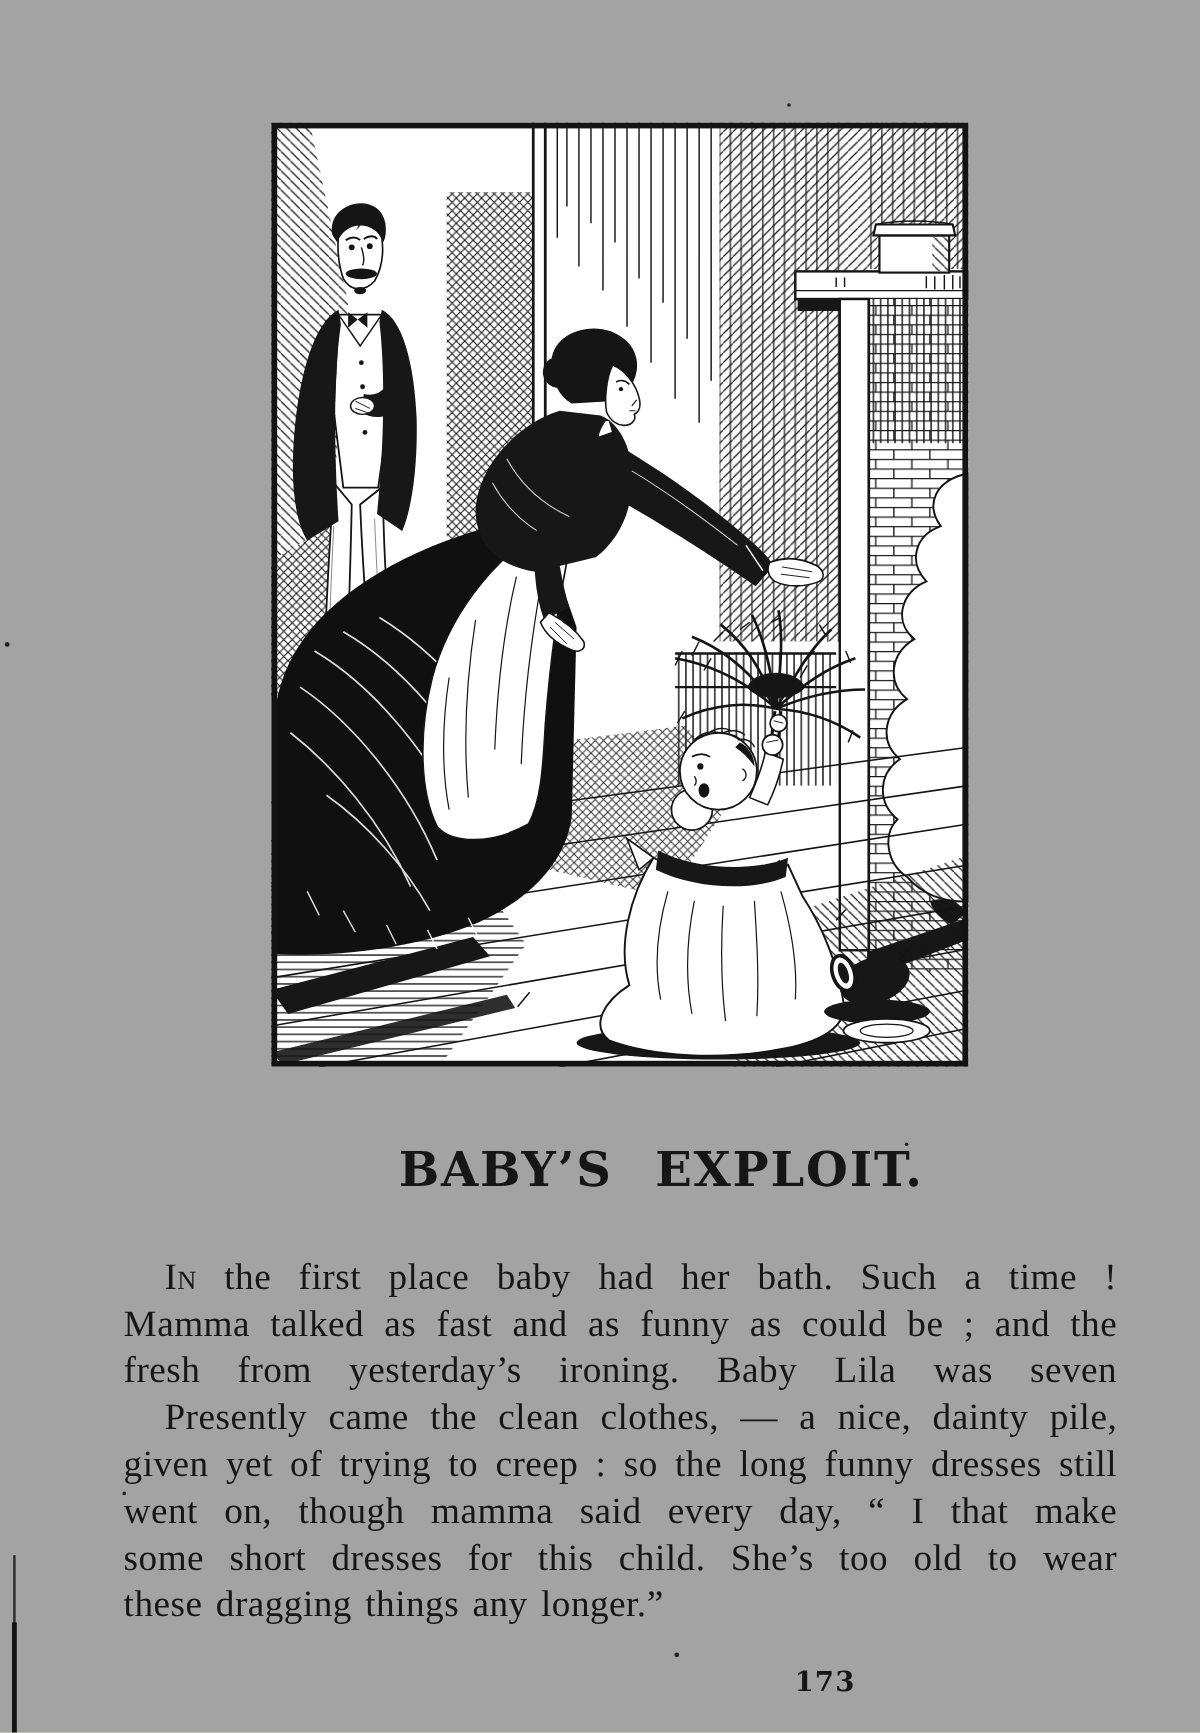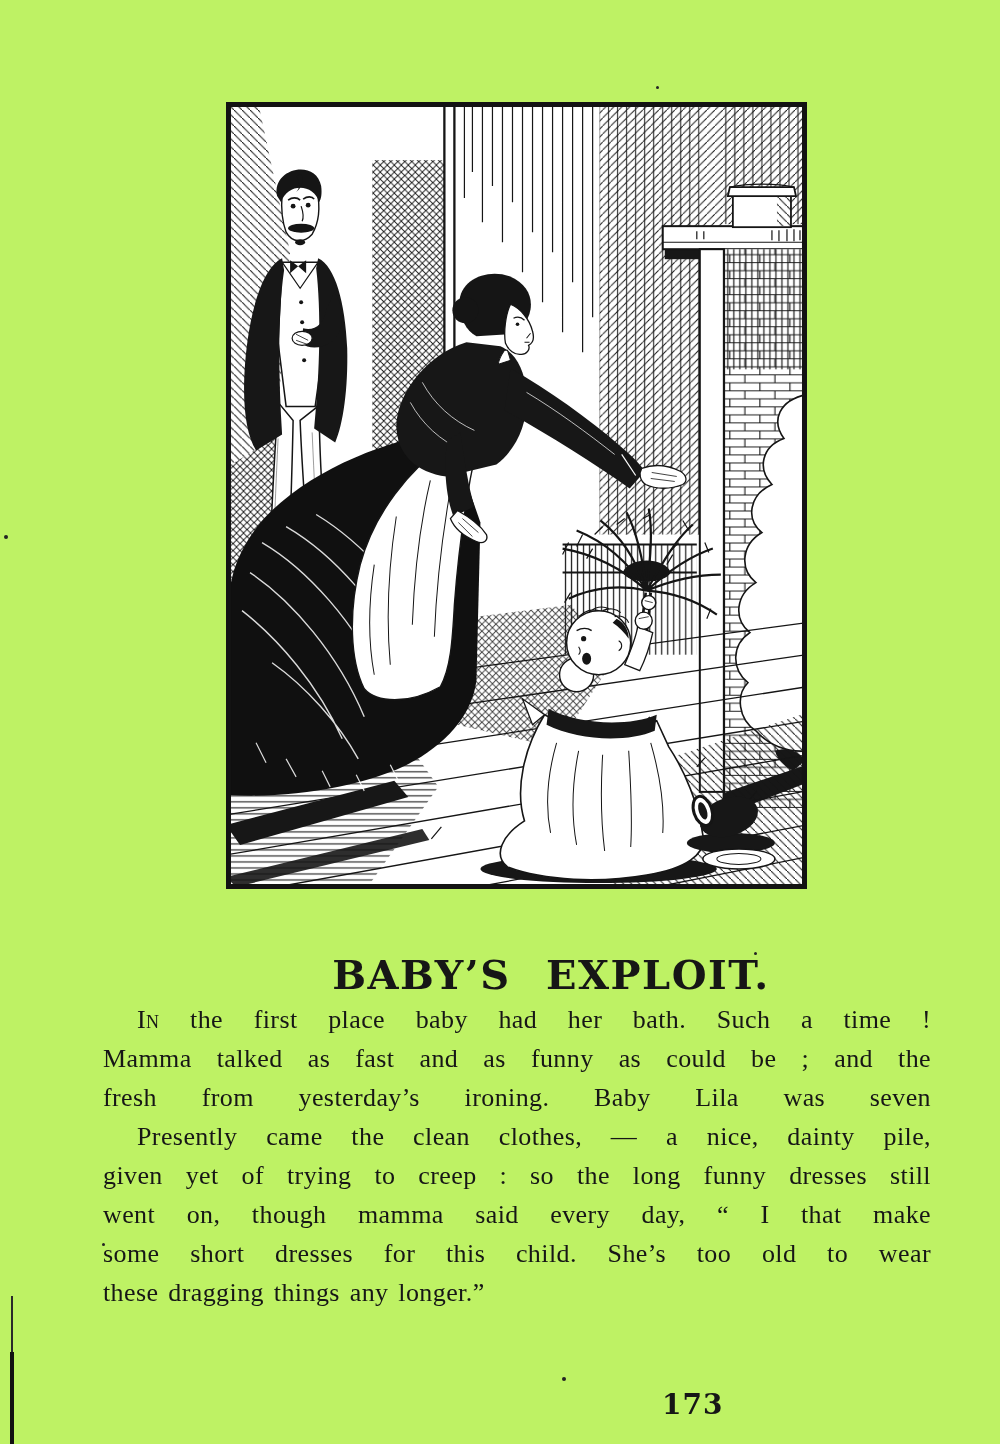--- a/index.html
+++ b/index.html
@@ -1,30 +1,30 @@
 <!DOCTYPE html>
 <html><head>
 <meta charset="utf-8">
 <style>
   html,body{margin:0;padding:0;background:#e8e8e4;}
-  .page{position:relative;width:1000px;height:1444px;margin:0 auto;background:#bef264;
+  .page{position:relative;width:1000px;height:1444px;margin:0 auto;background:#a3a3a3;
         font-family:"Liberation Serif", serif;color:#161616;overflow:hidden;}
   .figure{position:absolute;left:226px;top:102px;width:581px;height:787px;}
   .figure svg{display:block;width:100%;height:100%;}
   .title{position:absolute;left:104px;top:924px;width:828px;text-align:center;text-indent:66px;
          font-family:"DejaVu Serif", serif;font-weight:bold;font-size:40px;line-height:48px;
          letter-spacing:1.5px;word-spacing:20px;}
-  .textblock{position:absolute;left:103px;top:1000px;width:828px;
-             font-size:26px;line-height:39px;letter-spacing:.4px;word-spacing:3px;}
+  .textblock{position:absolute;left:103px;top:1044px;width:828px;
+             font-size:31px;line-height:39px;letter-spacing:.4px;word-spacing:3px;}
   .tline{height:39px;text-align:justify;text-align-last:justify;overflow:hidden;white-space:nowrap;}
   .tline.last{text-align-last:left;}
   .tline.indent{text-indent:34px;}
   .sc{font-variant:small-caps;}
   .pageno{position:absolute;left:662px;top:1388px;font-family:"DejaVu Serif", serif;
-          font-weight:bold;font-size:28px;letter-spacing:1px;}
+          font-weight:bold;font-size:23px;letter-spacing:1px;}
   .edge-a{position:absolute;left:11px;top:1296px;width:2px;height:64px;background:#2a2a2a;}
   .edge-b{position:absolute;left:10px;top:1352px;width:4px;height:92px;background:#121212;}
   .speck{position:absolute;width:4px;height:4px;border-radius:50%;background:#232323;}
   .sp1{left:656px;top:86px;width:3px;height:3px;}
   .sp2{left:4px;top:535px;}
   .sp3{left:754px;top:952px;width:3px;height:3px;}
   .sp4{left:562px;top:1377px;}
   .sp5{left:102px;top:1243px;width:3px;height:3px;}
 </style>
 </head>

